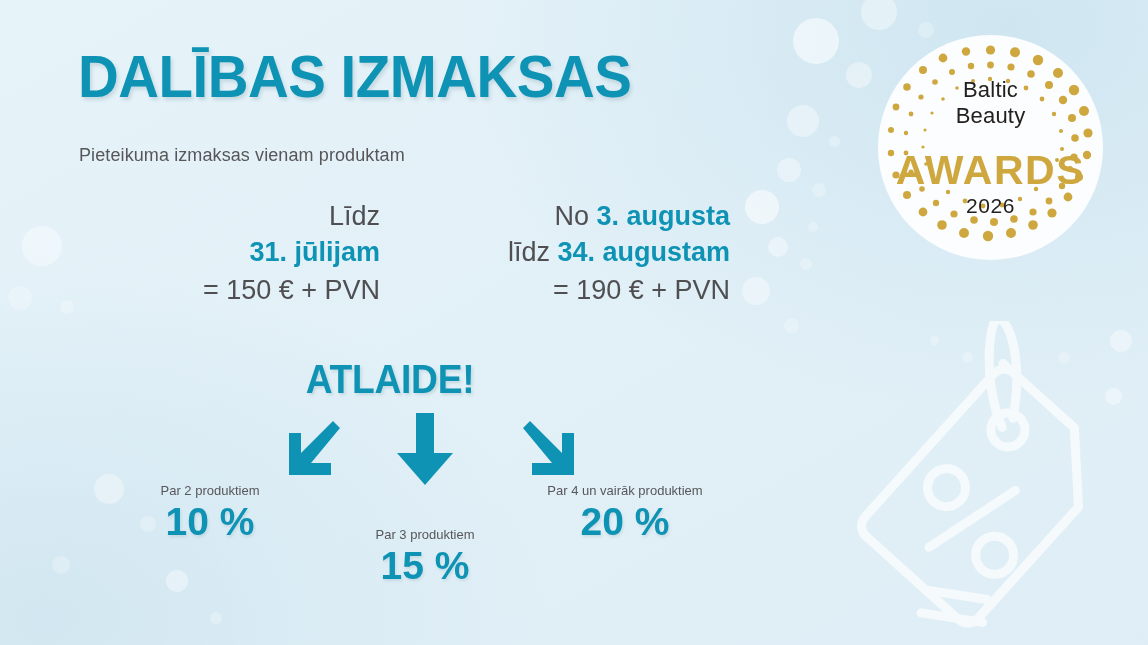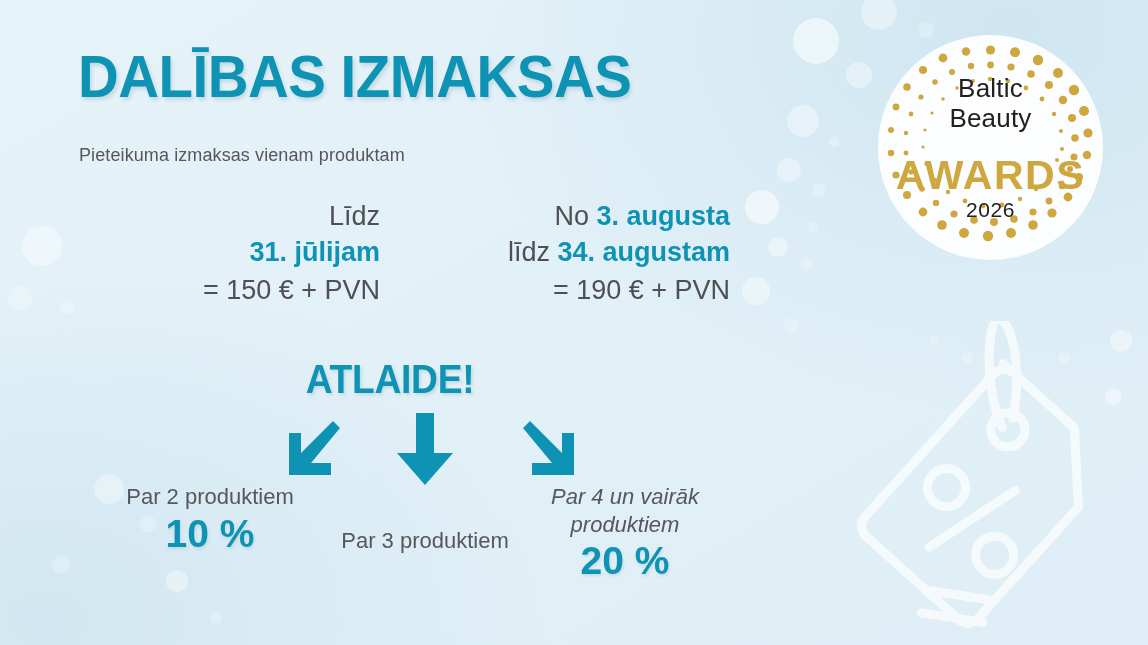--- a/index.html
+++ b/index.html
@@ -77,23 +77,23 @@
     transform:scaleX(.93);
     text-shadow:2px 2px 3px rgba(120,150,165,.25);
   }
 
   .arrows { position:absolute; left:0; top:405px; width:780px; height:80px; }
   .arrow { position:absolute; }
 
   .tiers { position:absolute; left:0; top:483px; width:780px; height:120px; }
   .tier { position:absolute; text-align:center; }
   .tier .lbl {
-    font-size:22px; line-height:1.25; color:#57575a; white-space:nowrap;
-  }
-  .tier .lbl.wrap { white-space:normal;font-style:italic; }
+    font-size:13px; line-height:1.25; color:#57575a; white-space:nowrap;
+  }
+  .tier .lbl.wrap { white-space:normal; }
   .tier .pct {
     font-size:39px; font-weight:bold; color:#0e93b5;
     line-height:1.12; margin-top:1px;
     text-shadow:1px 2px 3px rgba(120,150,165,.22);
   }
   .tier.t1 { left:105px;  width:210px; }
   .tier.t2 { left:325px;  width:200px;margin-top:44px; }
   .tier.t3 { left:525px;  width:200px; }
 
   
@@ -103,21 +103,21 @@
     background:#fbfdfe;
     box-shadow:0 0 0 0 rgba(0,0,0,0);
   }
   .badge .dots { position:absolute; inset:0; }
   .badge-text {
     position:absolute; inset:0;
     display:flex; flex-direction:column;
     align-items:center; justify-content:center;
   }
   .bb-line1, .bb-line2 {
-    font-size:26px; color:#23201e; line-height:1.16; letter-spacing:.2px;
+    font-size:22px; color:#23201e; line-height:1.16; letter-spacing:.2px;
   }
   .bb-awards {
     font-size:41px; font-weight:bold; color:#cfa73f;
     letter-spacing:1.6px; line-height:1.06; margin-top:21px;
   }
   .bb-year {
     font-size:21px; color:#23201e; letter-spacing:.6px; margin-top:1px;
   }
 </style>
 </head>
@@ -207,20 +207,21 @@
     </svg>
   </div>
 
   <div class="tiers">
     <div class="tier t1">
       <div class="lbl">Par 2 produktiem</div>
       <div class="pct">10 %</div>
     </div>
     <div class="tier t2">
       <div class="lbl">Par 3 produktiem</div>
+      <div class="pct">15 %</div>
     </div>
     <div class="tier t3">
       <div class="lbl wrap">Par 4 un vairāk produktiem</div>
       <div class="pct">20 %</div>
     </div>
   </div>
 
   <div class="badge">
     <svg class="dots" viewBox="0 0 225 225">
       <g fill="#cfa73f">

